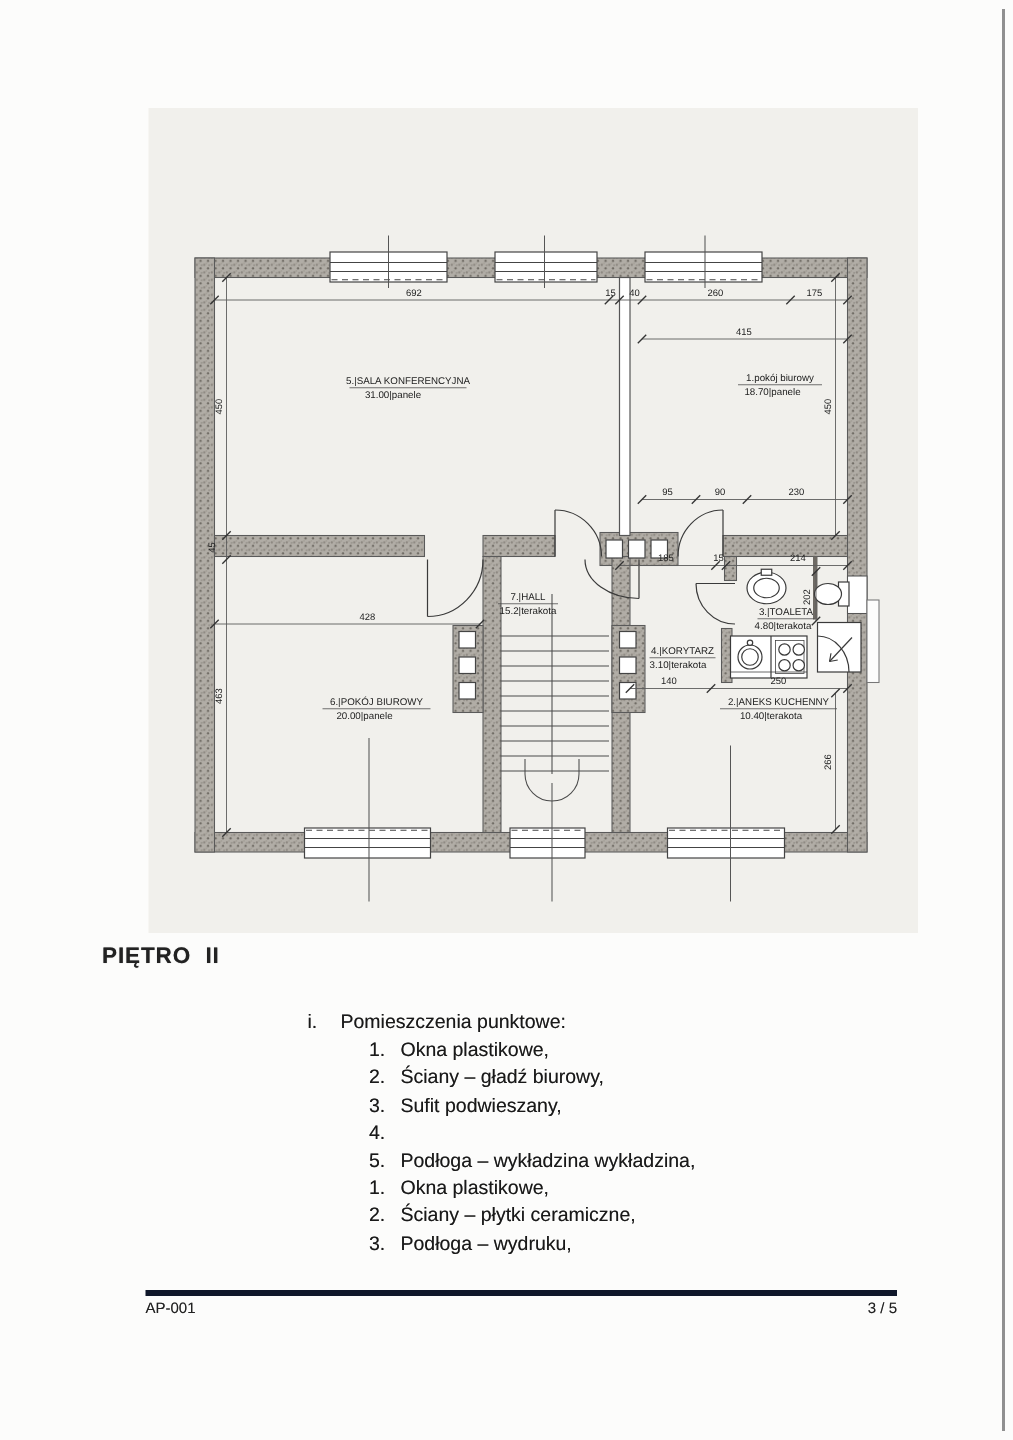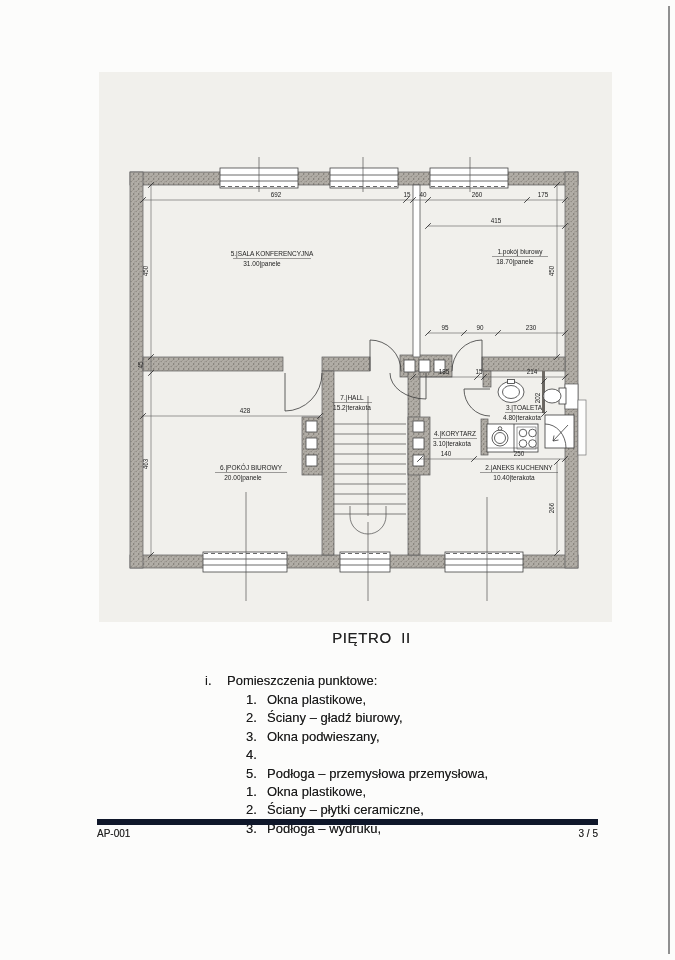--- a/index.html
+++ b/index.html
@@ -8,35 +8,36 @@
     background:#fcfcfb;
     font-family:"Liberation Sans", sans-serif;
     color:#1e1e1e;
   }
   .page{position:absolute;inset:0;}
   .plan-tint{position:absolute;left:99px;top:72px;width:513px;height:550px;background:#f1f0ec;}
   .scan-line{position:absolute;left:668px;top:6px;width:2px;height:948px;background:#7d7d7d;opacity:.85;}
   svg.plan{position:absolute;left:0;top:0;width:675px;height:960px;}
 
   .plan-title{
-    position:absolute;left:68px;top:629px;width:607px;text-align:center;
+    position:absolute;left:68px;top:629px;width:607px;text-align:left;
     font-size:15px;letter-spacing:.6px;color:#222;white-space:pre;
     text-shadow:0 0 .5px rgba(0,0,0,.55);
+    font-weight:bold;
   }
 
   .specs{position:absolute;left:205px;top:673px;width:330px;font-size:13px;color:#191919;
          text-shadow:0 0 .4px rgba(0,0,0,.5);}
   .spec-heading-row{display:flex;height:19px;align-items:baseline;}
   .spec-heading-row .roman{width:22px;}
   .spec-item{display:flex;height:18.4px;align-items:baseline;margin-left:41px;}
   .spec-item .num{width:21px;}
 
   .footer{
-    position:absolute;left:97px;top:819px;width:501px;
-    border-top:6px solid #0f172a;padding-top:3px;
+    position:absolute;left:97px;top:860px;width:501px;
+    border-top:4px solid #0f172a;padding-top:3px;
     display:flex;justify-content:space-between;align-items:center;
     font-size:10px;color:#222;text-shadow:0 0 .4px rgba(0,0,0,.45);
   }
   .footer .center{position:absolute;left:0;right:0;text-align:center;}
 
   
   text{font-family:"Liberation Sans",sans-serif;fill:#222;}
   .dimtxt{font-size:6.3px;}
   .roomname{font-size:6.5px;}
   .roomarea{font-size:6.5px;}
@@ -333,28 +334,28 @@
       <div class="spec-item">
         <span class="num">1.</span>
         <span>Okna plastikowe,</span>
       </div>
       <div class="spec-item">
         <span class="num">2.</span>
         <span>Ściany – gładź biurowy,</span>
       </div>
       <div class="spec-item">
         <span class="num">3.</span>
-        <span>Okna podwieszany,</span>
+        <span>Sufit podwieszany,</span>
       </div>
       <div class="spec-item">
         <span class="num">4.</span>
       </div>
       <div class="spec-item">
         <span class="num">5.</span>
-        <span>Podłoga – przemysłowa przemysłowa,</span>
+        <span>Podłoga – wykładzina wykładzina,</span>
       </div>
     </div>
     <div class="spec-section">
       <div class="spec-item">
         <span class="num">1.</span>
         <span>Okna plastikowe,</span>
       </div>
       <div class="spec-item">
         <span class="num">2.</span>
         <span>Ściany – płytki ceramiczne,</span>

